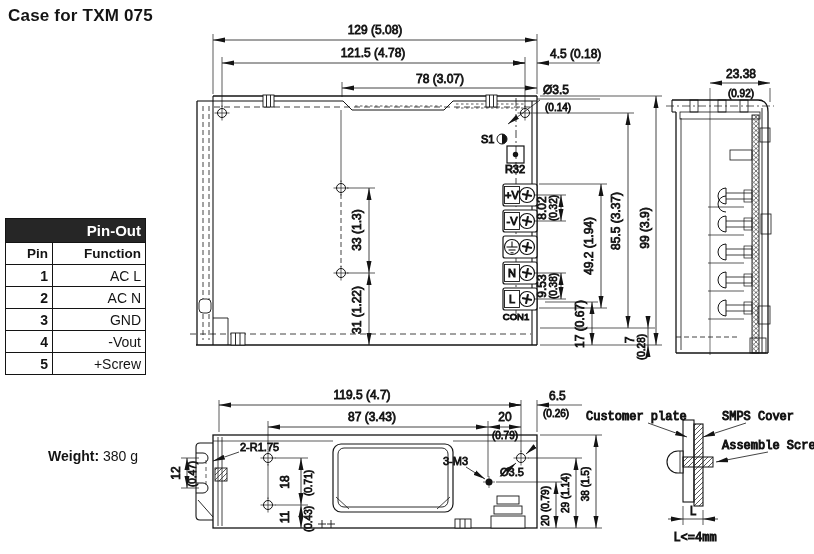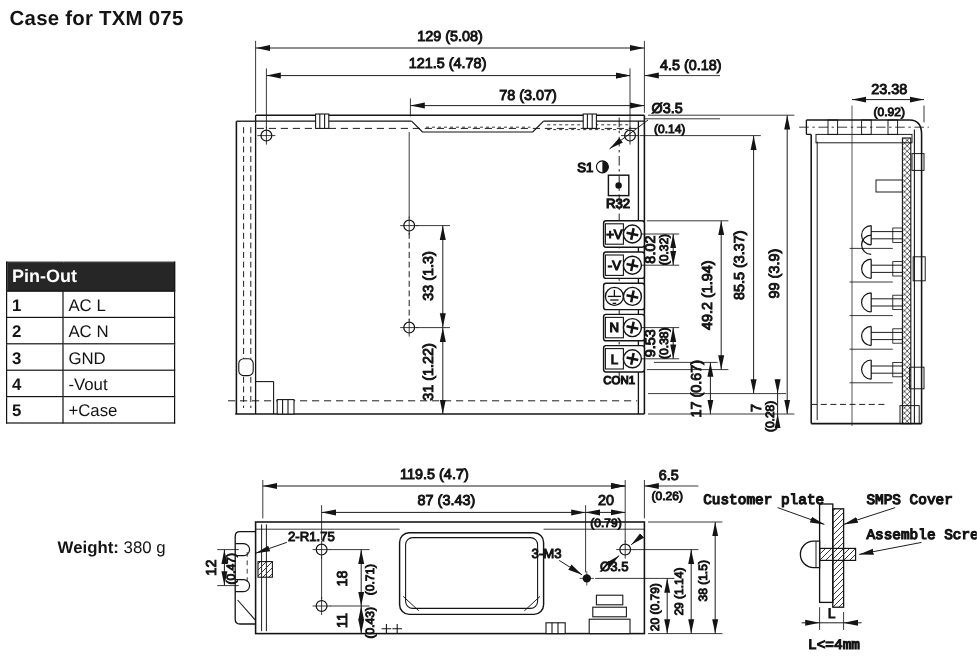--- a/index.html
+++ b/index.html
@@ -5,21 +5,21 @@
   html,body { margin:0; padding:0; }
   body {
     width:814px; height:554px; position:relative; background:#ffffff;
     font-family:"Liberation Sans", sans-serif; color:#141414;
     overflow:hidden;
   }
   .page-title { position:absolute; left:8px; top:6px; font-size:17px; font-weight:bold; letter-spacing:.2px;text-align:right; }
   .weight { position:absolute; left:8px; top:448px; font-size:14px;margin-left:40px; }
   .weight b { font-weight:bold; }
   table.pinout { position:absolute; left:5px; top:218px; border-collapse:collapse; background:#fff; }
-  table.pinout th, table.pinout td { border:1.7px solid #141414; text-align:left; padding:0 4px; height:21px;margin-left:40px; }
+  table.pinout th, table.pinout td { border:1.7px solid #141414; text-align:right; padding:0 4px; height:21px;margin-left:40px; }
   table.pinout .hdr { background:#262626; color:#ffffff; font-size:15px; font-weight:bold; height:23px; }
   table.pinout .colhdr { font-size:13.5px; font-weight:bold; }
   table.pinout td.pin { width:38px; font-weight:bold; font-size:14px; }
   table.pinout td.fn  { width:84px; font-size:14px; }
   svg { position:absolute; left:0; top:0; }
   svg text { fill:#141414; }
   .dim  { font-size:12px; }
   .dims { font-size:10px; }
   .lbl  { font-size:11px; }
   .tiny { font-size:9.5px; }
@@ -28,41 +28,45 @@
 </head>
 <body>
 
 <div class="page-title">Case for TXM 075</div>
 
 <table class="pinout">
   <thead>
     <tr>
         <th class="hdr" colspan="2">Pin-Out</th>
       </tr>
+    <tr>
+      <th class="colhdr">Pin</th>
+      <th class="colhdr">Function</th>
+    </tr>
   </thead>
   <tbody>
     <tr>
         <td class="pin">1</td>
         <td class="fn">AC L</td>
       </tr>
     <tr>
         <td class="pin">2</td>
         <td class="fn">AC N</td>
       </tr>
     <tr>
         <td class="pin">3</td>
         <td class="fn">GND</td>
       </tr>
     <tr>
         <td class="pin">4</td>
         <td class="fn">-Vout</td>
       </tr>
     <tr>
         <td class="pin">5</td>
-        <td class="fn">+Case</td>
+        <td class="fn">+Screw</td>
       </tr>
   </tbody>
 </table>
 
 <div class="weight">
   <b>Weight:</b>
   <span>380 g</span>
 </div>
 
 <svg width="814" height="554" viewBox="0 0 814 554">

